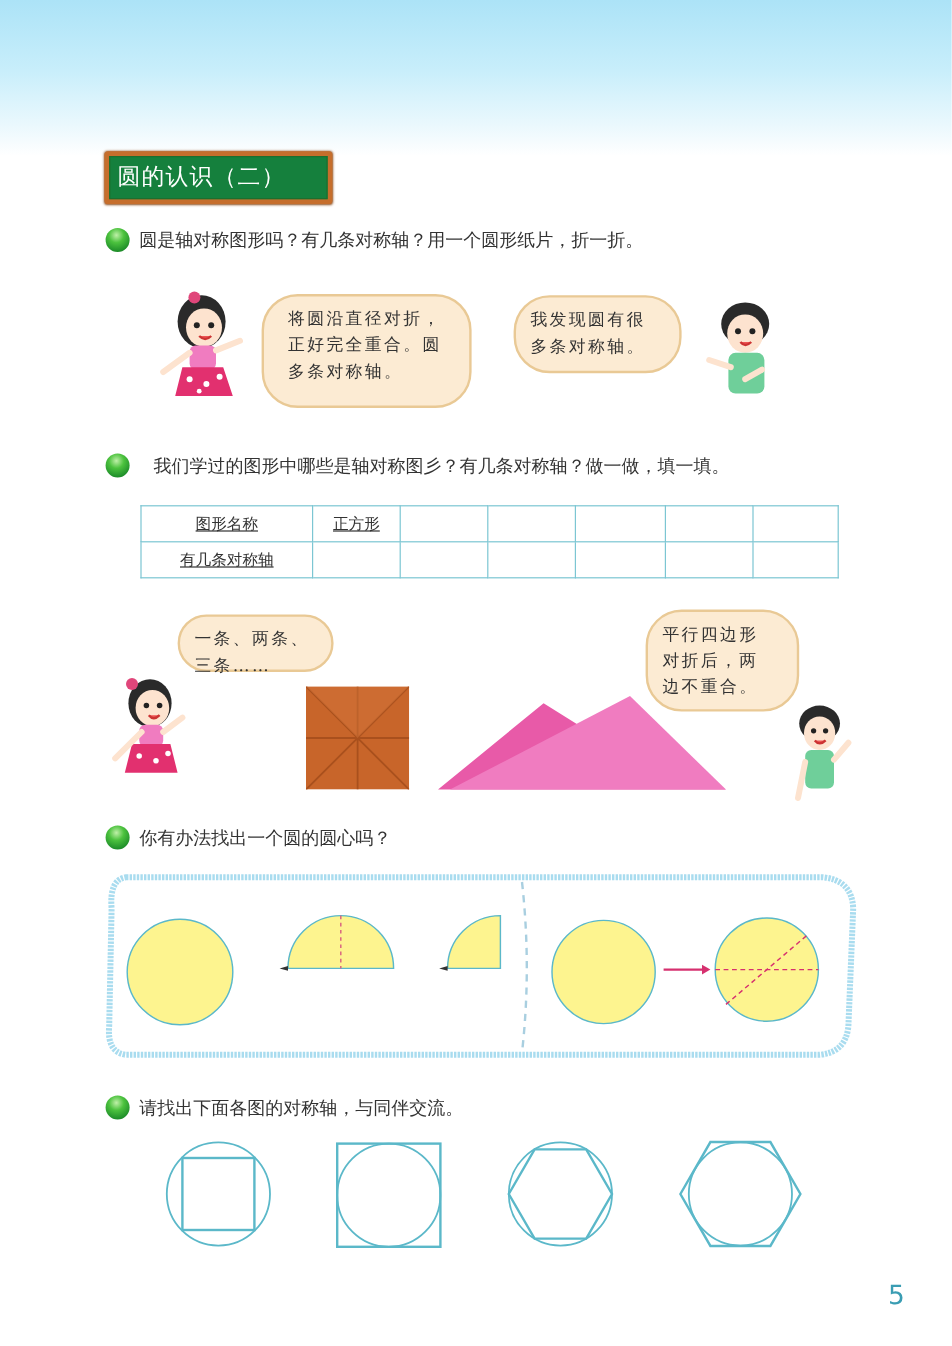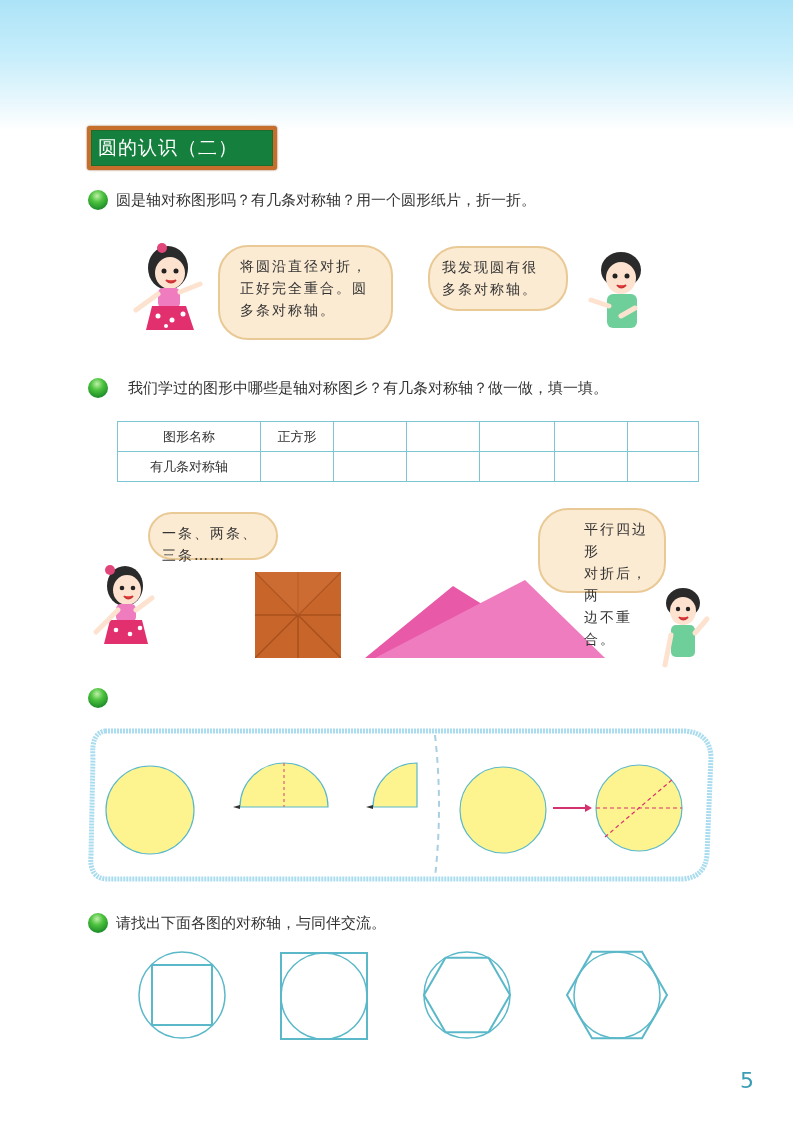--- a/index.html
+++ b/index.html
@@ -12,21 +12,21 @@
   .title-inner{position:absolute;left:4px;top:4px;right:4px;bottom:4px;background:#15803d;
        border:1px solid #1d6e2e;color:#fff;font-family:Liberation Sans, sans-serif;font-size:19px;
        line-height:34px;padding-left:6px;letter-spacing:1px;}
   .q{position:absolute;left:88px;font-size:15px;color:#333;display:flex;align-items:center;}
   .dot{width:20px;height:20px;border-radius:50%;margin-right:8px;
        background:radial-gradient(circle at 45% 30%,#bff0a8 0%,#4cc23e 35%,#1f8f2a 75%,#136b1d 100%);}
   .bubble{position:absolute;background:#fcebd3;border:2px solid #e9c995;border-radius:30px;
        font-size:14px;line-height:22px;color:#333;padding:8px 12px;box-sizing:border-box;letter-spacing:2px;}
   .char{position:absolute;}
   table.sym{position:absolute;left:117px;top:421px;border-collapse:collapse;font-size:13px;}
-  table.sym td{border:1.5px solid #7cc6d3;height:27px;text-align:center;color:#333;}
+  table.sym td{border:1.5px solid #7cc6d3;height:27px;text-align:center;color:#333;text-decoration:underline;}
   .pagenum{position:absolute;left:740px;top:1068px;font-family:"DejaVu Sans",sans-serif;
        font-size:22px;color:#3a9db3;}
 </style>
 </head>
 <body>
 
 <div class="sky"></div>
 
 <div class="title-box">
   <div class="title-inner">圆的认识（二）</div>
@@ -126,38 +126,39 @@
   <rect x="0" y="0" width="86" height="86" fill="#c8652a"></rect>
   <path d="M0 0 L86 86 M86 0 L0 86 M43 0 L43 86 M0 43 L86 43" stroke="#a9501d" stroke-width="1.5"></path>
   <path d="M0 0 L43 43 L86 0 Z" fill="#d2733a" opacity="0.5"></path>
 </svg>
 
 <svg class="char" style="left:365px;top:578px;" width="245" height="82">
   <path d="M0 80 L88 8 L120 28 L240 80 Z" fill="#e85aa8"></path>
   <path d="M10 80 L160 2 L240 80 Z" fill="#f07cc0"></path>
 </svg>
 
-<div class="bubble" style="left:538px;top:508px;width:128px;height:85px;padding-left:44px;">
+<div class="bubble" style="left:538px;top:508px;width:128px;height:85px;">
   <div>平行四边形</div>
   <div>对折后，两</div>
   <div>边不重合。</div>
 </div>
 <svg class="char" style="left:655px;top:585px;" width="60" height="85">
   <ellipse cx="28" cy="18" rx="17" ry="15" fill="#2a2a2a"></ellipse>
   <ellipse cx="28" cy="26" rx="13" ry="14" fill="#fde3cf"></ellipse>
   <circle cx="23" cy="24" r="2.2" fill="#222"></circle>
     <circle cx="33" cy="24" r="2.2" fill="#222"></circle>
   <path d="M24 32 Q28 37 33 32" stroke="#c33" stroke-width="2" fill="#e55"></path>
   <rect x="16" y="40" width="24" height="32" rx="5" fill="#6fcf9a"></rect>
   <path d="M40 48 L52 34" stroke="#fde3cf" stroke-width="5" stroke-linecap="round"></path>
   <path d="M16 50 L10 80" stroke="#fde3cf" stroke-width="5" stroke-linecap="round"></path>
 </svg>
 
 <div class="q" style="top:688px;">
   <span class="dot"></span>
+  <span>你有办法找出一个圆的圆心吗？</span>
 </div>
 
 <svg class="char" style="left:85px;top:727px;" width="630" height="158">
   <path d="M20 4 L600 4 Q625 6 626 30 L622 128 Q620 150 598 152 L20 152 Q4 150 6 128 L8 30 Q6 6 20 4 Z" fill="#fff" stroke="#a9dcef" stroke-width="5" stroke-dasharray="2 1"></path>
   <path d="M350 8 Q358 80 350 150" stroke="#a9cfe0" stroke-width="2" stroke-dasharray="6 5" fill="none"></path>
   <g stroke="#5bb8c9" stroke-width="1.2" fill="#fdf48f">
     <circle cx="65" cy="83" r="44"></circle>
   </g>
   <g>
     <path d="M155 80 A44 44 0 0 1 243 80 Z" fill="#fdf48f" stroke="#5bb8c9" stroke-width="1.2"></path>

